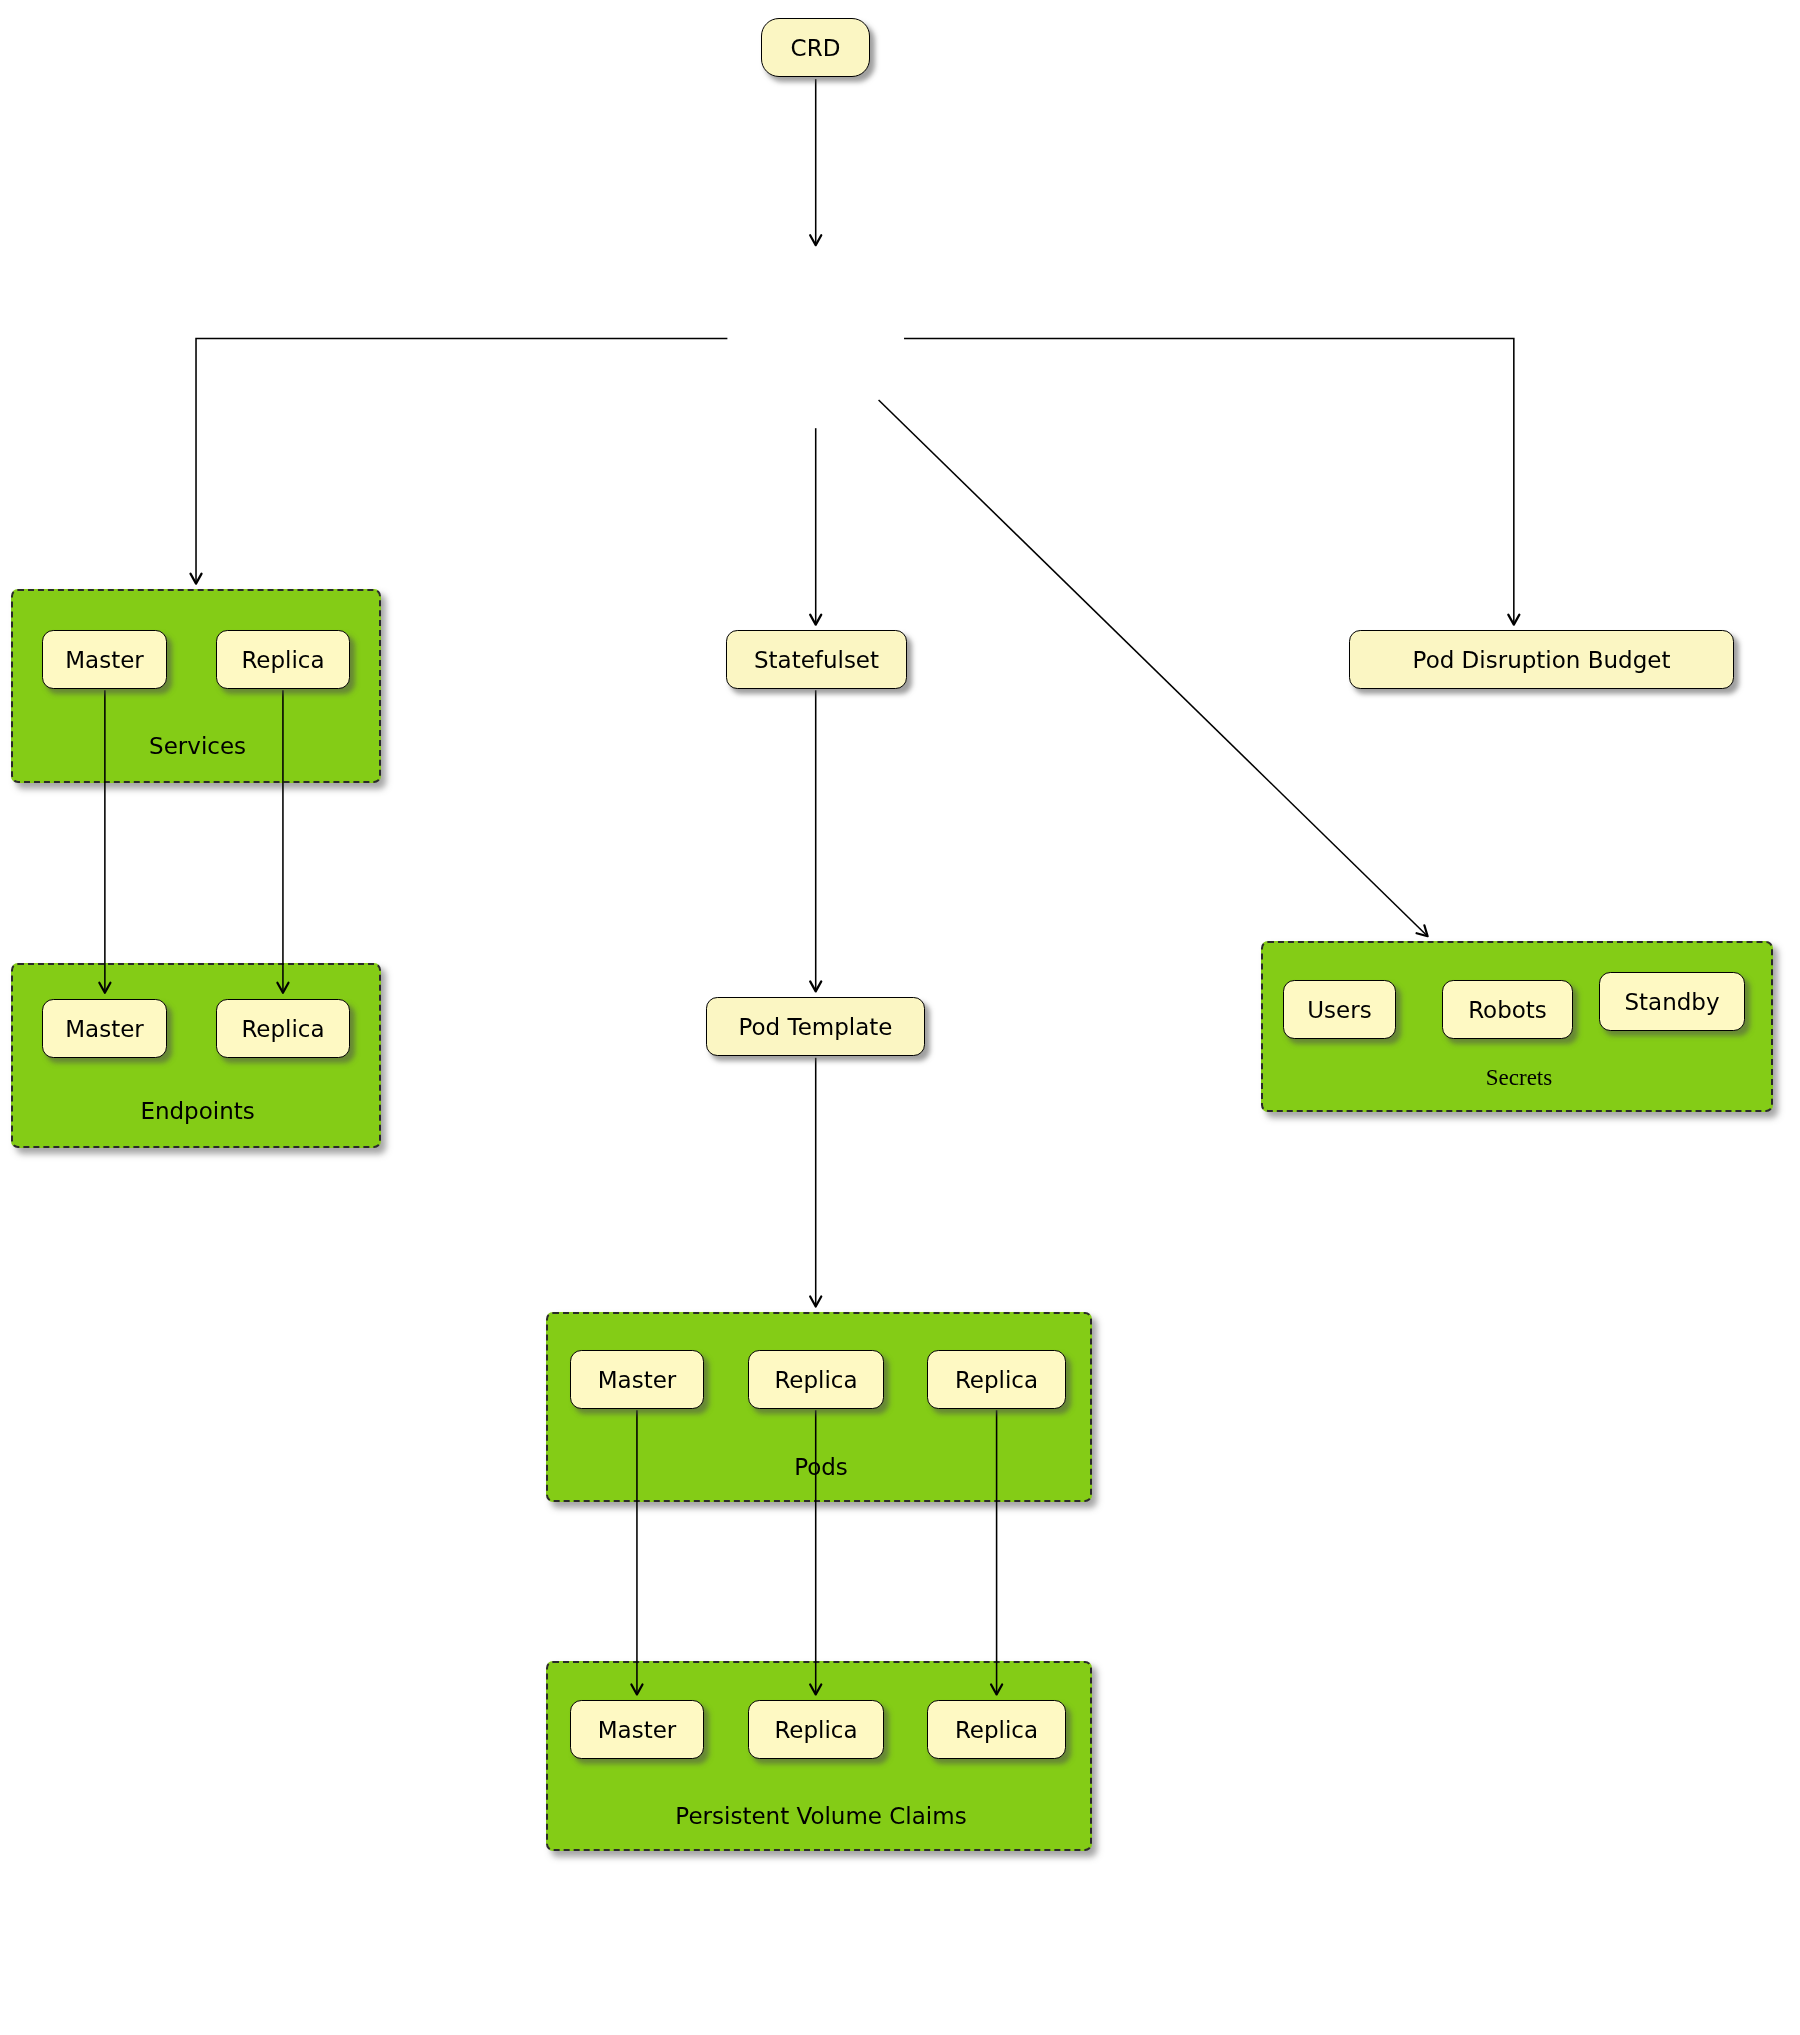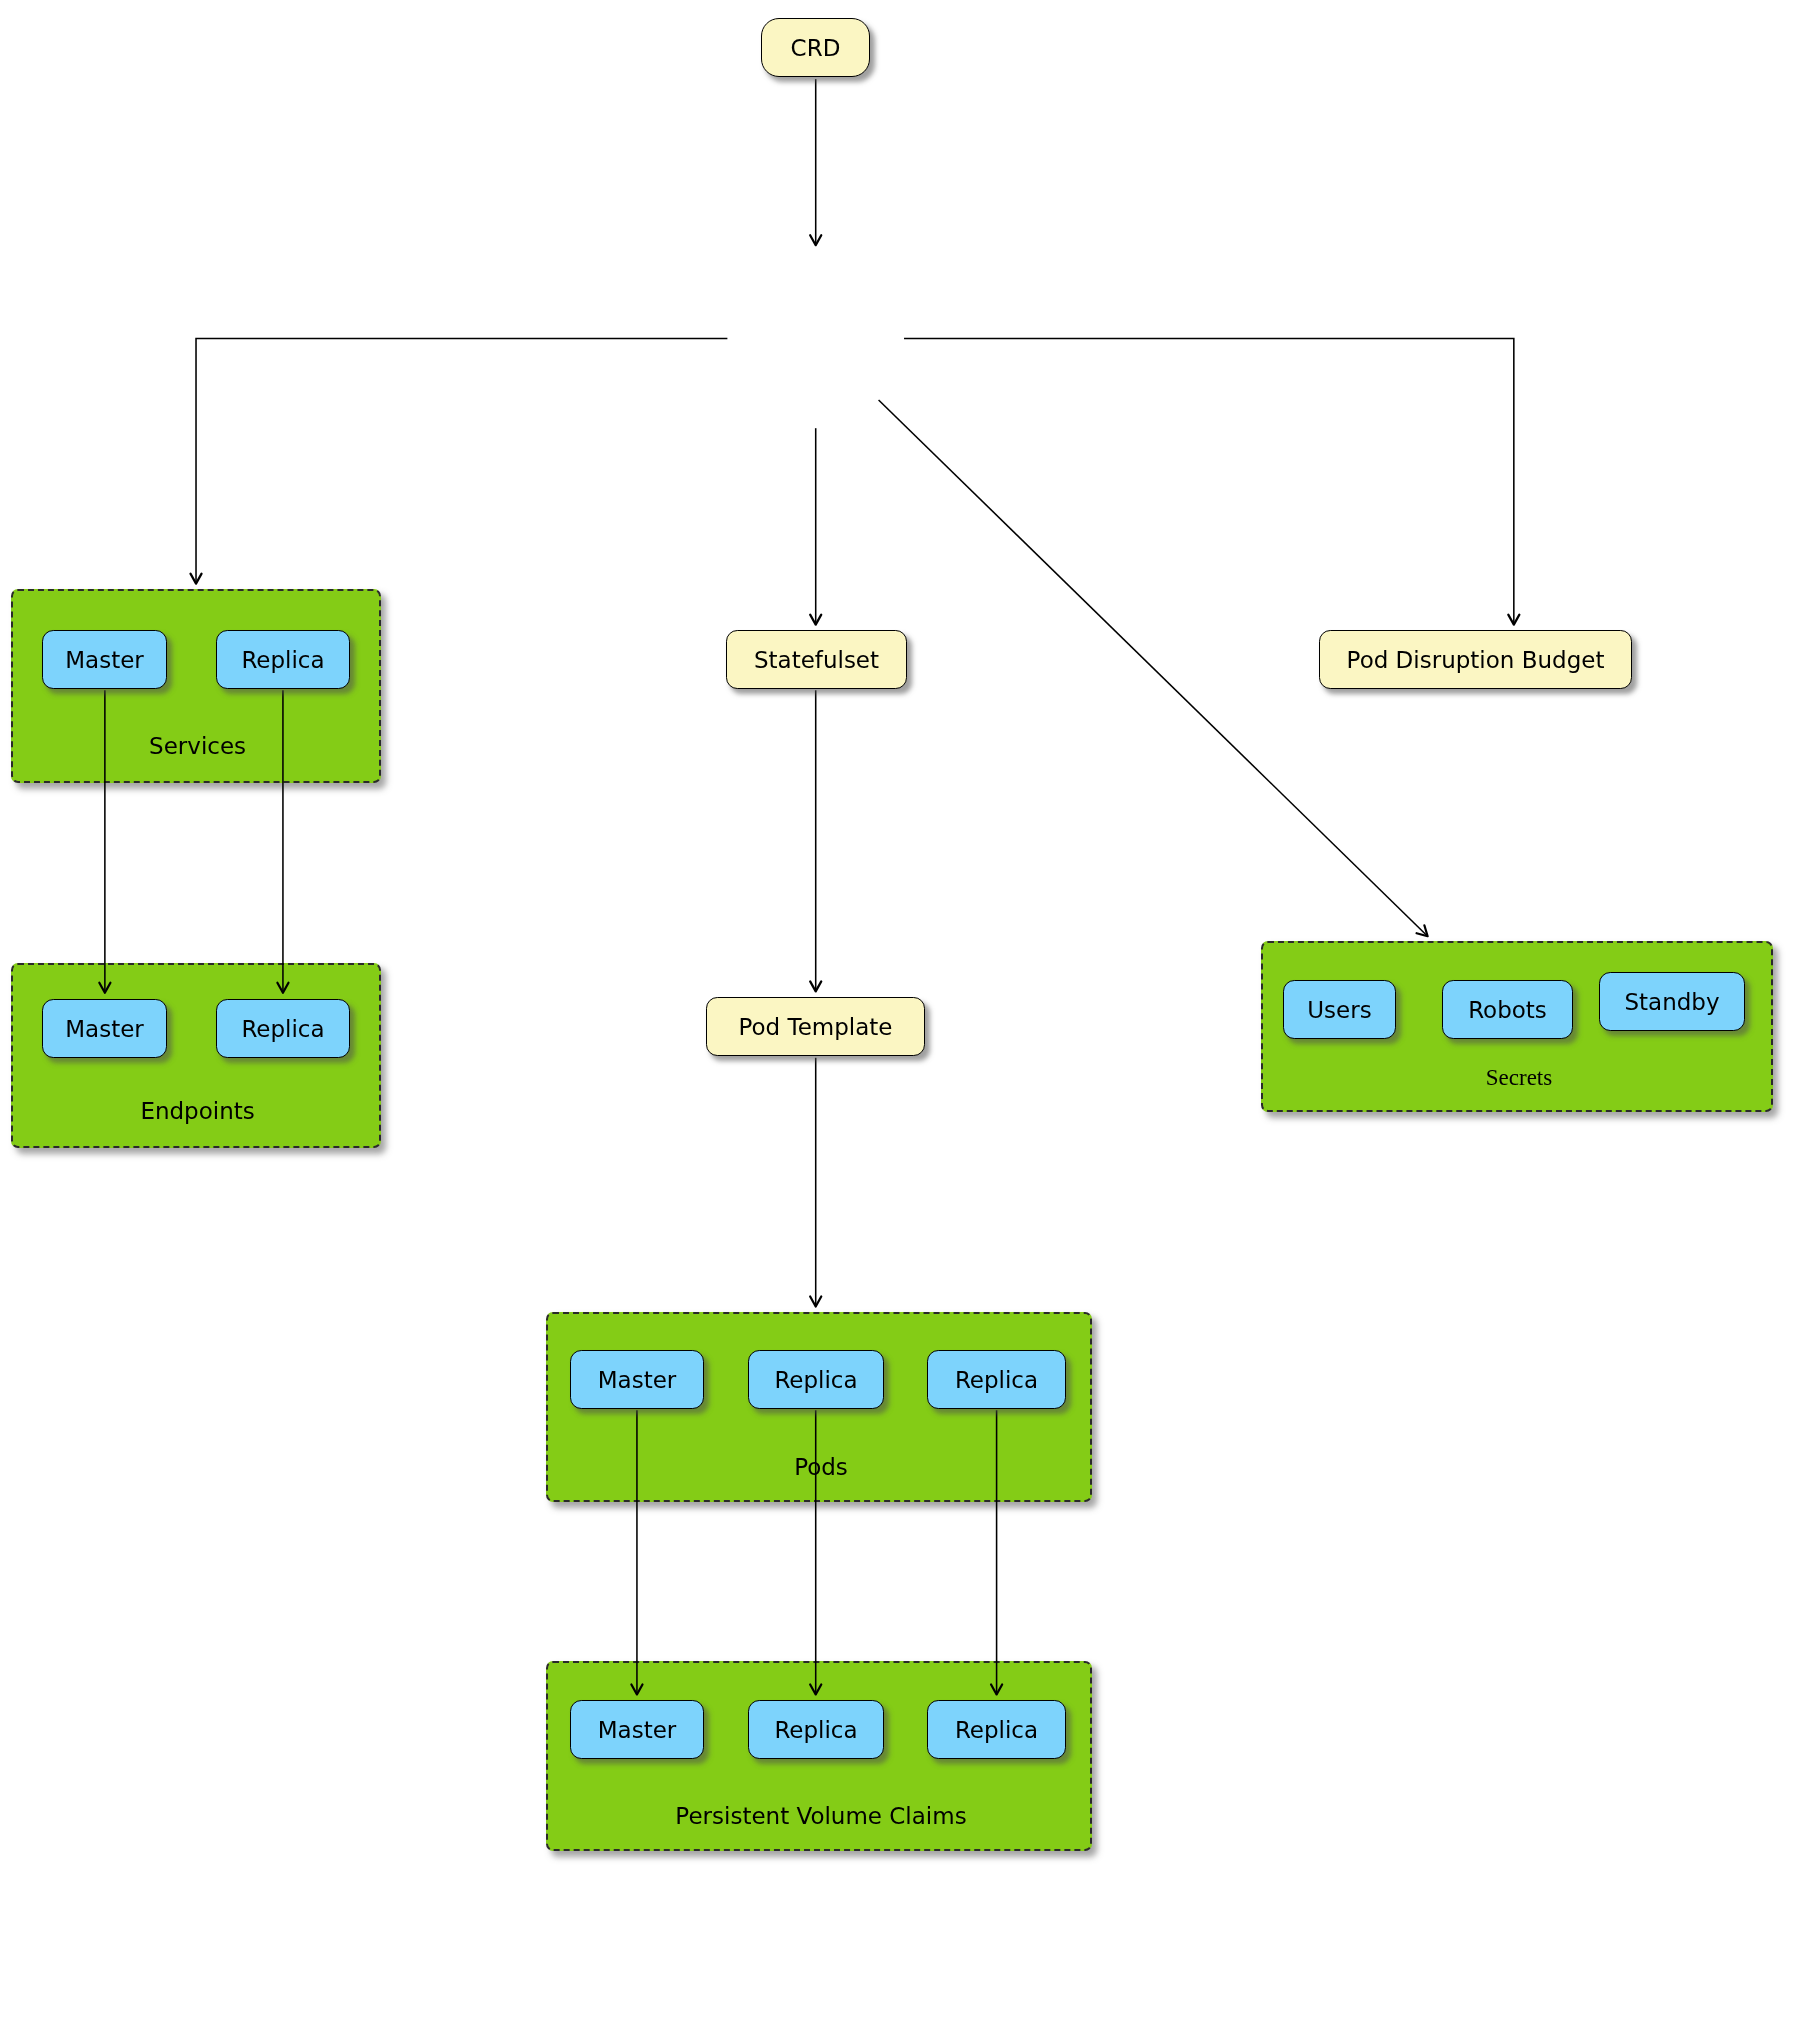--- a/index.html
+++ b/index.html
@@ -35,21 +35,21 @@
     justify-content: center;
     border: 1.8px solid #000;
     border-radius: 11.3px;
     font-size: 23px;
     z-index: 3;
     box-sizing: border-box;
     box-shadow: 4.2px 5px 5px rgba(80,80,80,0.55);
     white-space: nowrap;
   }
   .node.yellow { background: #FBF6C3; }
-  .node.purple { background: #7dd3fc; }
+  .node.purple { background: #fef9c3; }
   .circle {
     position: absolute;
     display: flex;
     align-items: center;
     justify-content: center;
     border: 1.8px solid #000;
     border-radius: 50%;
     background: #F9C5C4;
     font-size: 23px;
     z-index: 3;
@@ -96,21 +96,21 @@
     <path class="edge" d="M901,1996 V2398" marker-end="url(#ah)"></path>
     <path class="edge" d="M1154,1996 V2398" marker-end="url(#ah)"></path>
     <path class="edge" d="M1410,1996 V2398" marker-end="url(#ah)"></path>
   </svg>
 
   <div class="node yellow" style="left:761px; top:18.4px; width:109px; height:59px;border-radius:18px;">CRD</div>
 
 
   <div class="node yellow" style="left:726px; top:630px; width:181px; height:59px;">Statefulset</div>
 
-  <div class="node yellow" style="left:1319px; top:630px; width:313px; height:59px;">Pod Disruption Budget</div>
+  <div class="node yellow" style="left:1349px; top:630px; width:385px; height:59px;">Pod Disruption Budget</div>
 
   <div class="node yellow" style="left:706px; top:997px; width:219px; height:59px;">Pod Template</div>
 
   <div class="group" style="left:10.6px; top:589px; width:370px; height:194px;">
     <span class="group-label" style="left:185px; top:155px;">Services</span>
   </div>
   <div class="node purple" style="left:42px; top:630px; width:125px; height:59px;">Master</div>
   <div class="node purple" style="left:216px; top:630px; width:134px; height:59px;">Replica</div>
 
   <div class="group" style="left:10.6px; top:963px; width:370px; height:185px;">

